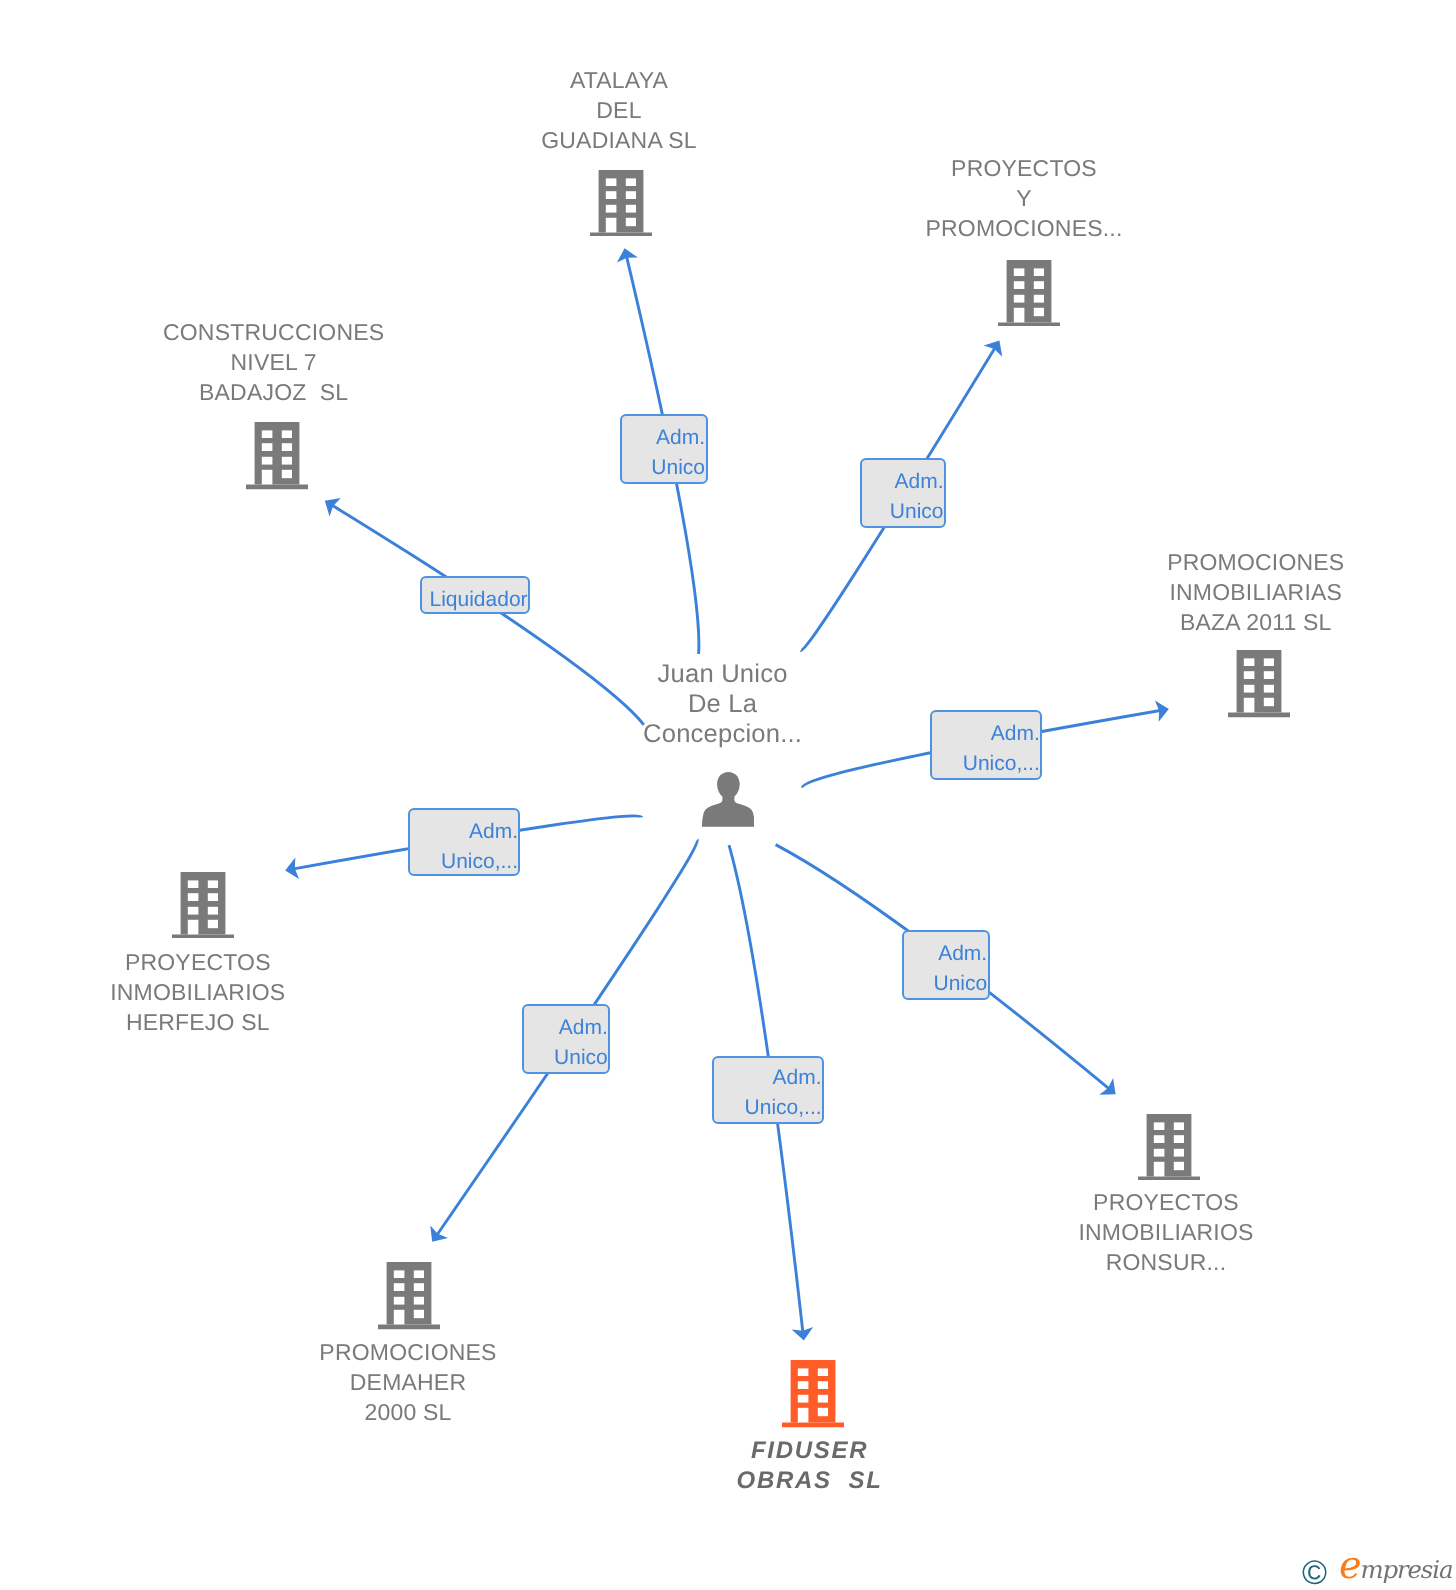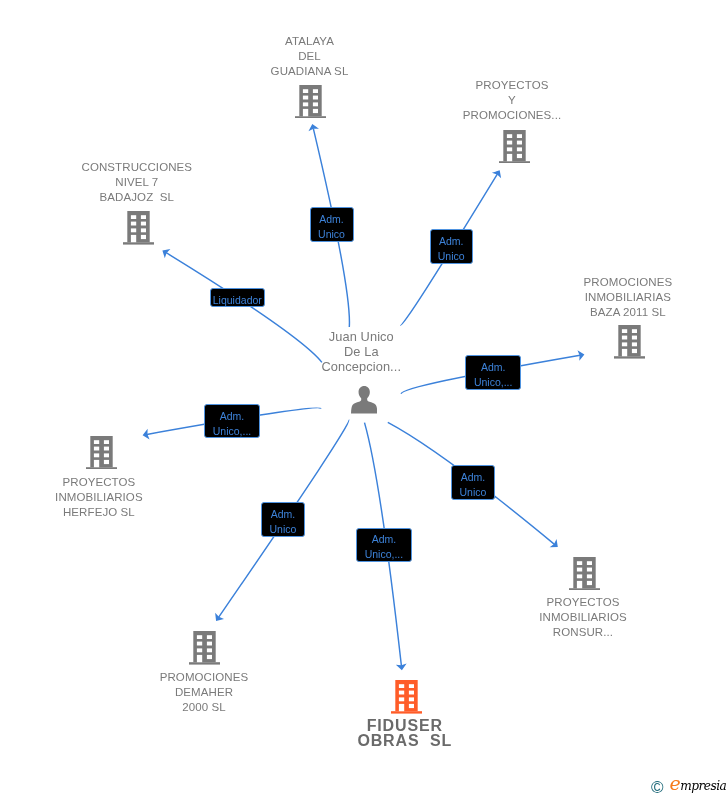--- a/index.html
+++ b/index.html
@@ -7,32 +7,32 @@
   body{width:728px;height:795px;position:relative;overflow:hidden;
        font-family:"Liberation Sans",sans-serif;
        -webkit-font-smoothing:antialiased;}
   #stage{position:absolute;left:0;top:0;width:728px;height:795px;background:#fff;
          will-change:transform;transform:translateZ(0);padding-left:44px;}
   #edge-layer{position:absolute;left:0;top:0;}
   .node{position:absolute;}
   .node-icon{position:absolute;display:block;}
   .node-label{position:absolute;text-align:center;color:#7a7a7a;font-size:11.5px;
               line-height:15px;white-space:pre;letter-spacing:0.1px;}
-  .node-label.hl{color:#6a6a6a;font-weight:bold;letter-spacing:0.85px;font-size:16px;}
+  .node-label.hl{color:#6a6a6a;font-weight:bold;letter-spacing:0.85px;font-size:12px;font-style:italic;}
   .node-label.person{font-size:12.8px;line-height:15px;}
   .edge-label{position:absolute;box-sizing:border-box;border:1.5px solid #4f93e0;
-          border-radius:3px;background:#000000;color:#3d82d8;font-size:10.5px;
-          line-height:15px;text-align:center;white-space:pre;}
+          border-radius:3px;background:#e5e5e5;color:#3d82d8;font-size:10.5px;
+          line-height:15px;text-align:right;white-space:pre;}
   .edge-label>span{position:absolute;left:0;right:0;display:block;}
   #logo{position:absolute;white-space:nowrap;}
   #logo .cmark{color:#1c6878;font-size:17px;line-height:1;margin-right:6px;
                vertical-align:-3px;}
   #logo .brand{font-family:"DejaVu Serif",serif;font-style:italic;font-size:12.2px;line-height:1;letter-spacing:-0.55px;}
   #logo .brand .a{color:#f77c1b;font-size:19px;}
-  #logo .brand .b{color:#000000;}
+  #logo .brand .b{color:#737373;}
 </style>
 </head>
 <body>
 
 <div id="stage">
 
 <svg id="edge-layer" width="728" height="795" viewBox="0 0 728 795">
   <g id="edge-lines" stroke="#3b81da" stroke-width="1.45" fill="none" stroke-linecap="butt">
         <path d="M349.30 327.00 Q351.75 290.60 313.30 128.31"></path>
         <path d="M400.30 325.30 Q403.71 327.49 497.46 173.97"></path>

